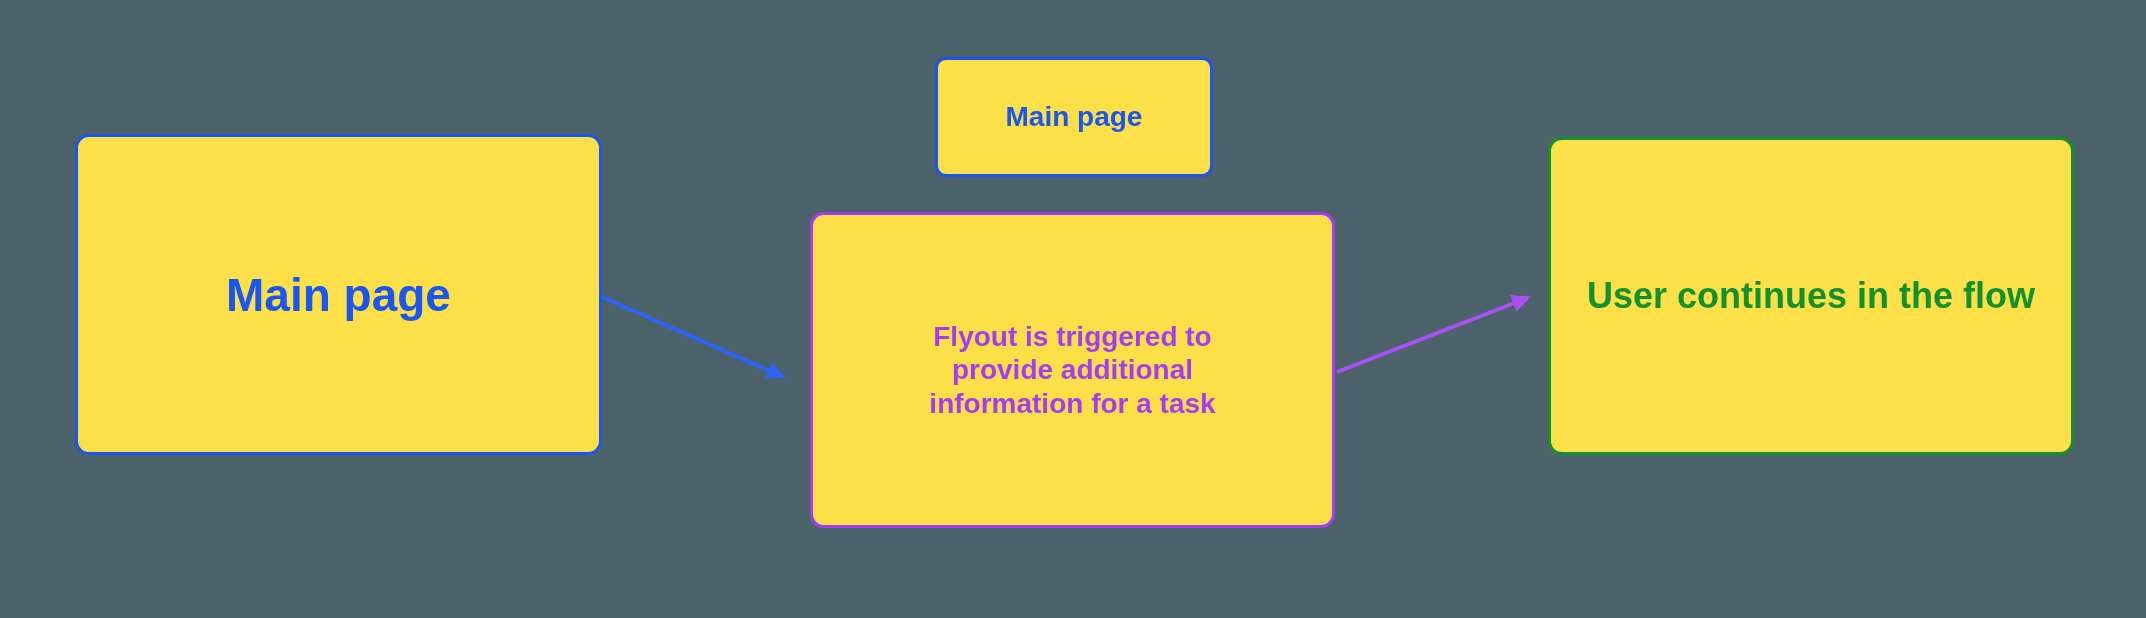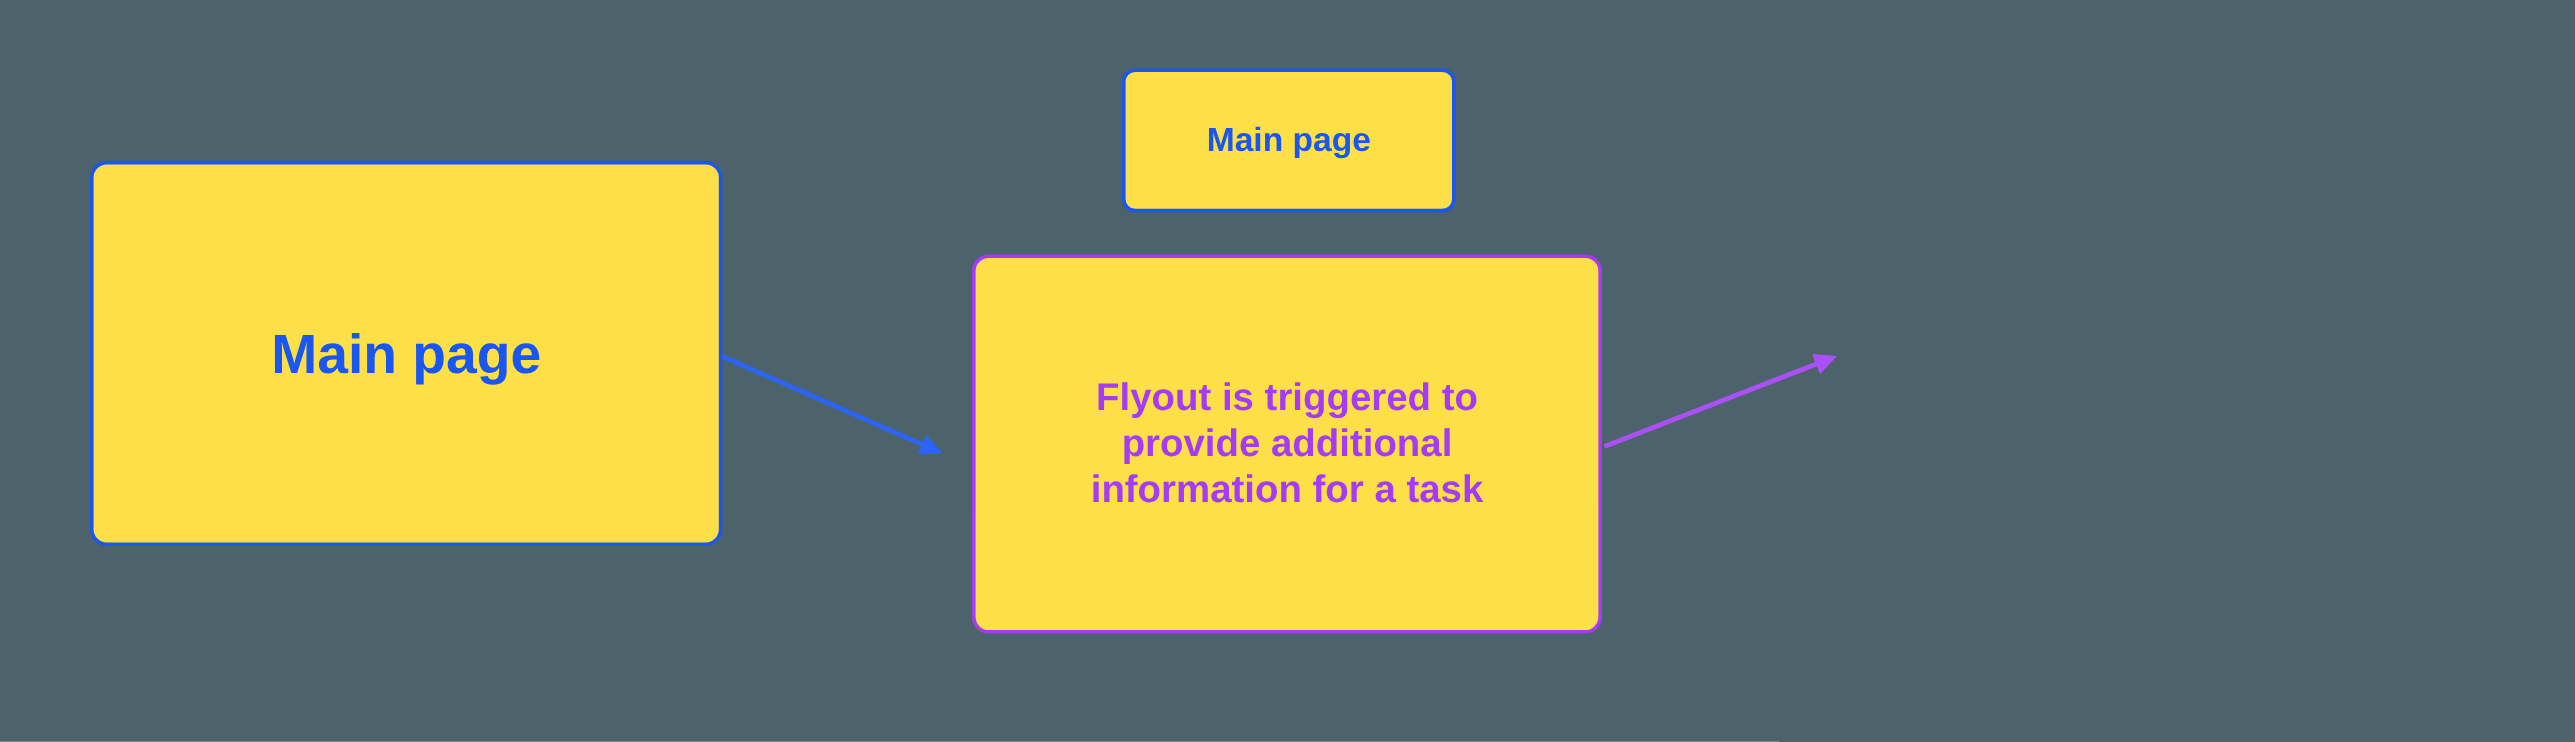--- a/index.html
+++ b/index.html
@@ -58,21 +58,21 @@
   .node-main-page-small .label {
     font-size: 28px;
   }
   .node-flyout {
     left: 810px;
     top: 212px;
     width: 525px;
     height: 316px;
   }
   .node-flyout .label {
-    font-size: 32px;
+    font-size: 28px;
     line-height: 1.18;
   }
   .node-user-continues {
     left: 1548px;
     top: 137px;
     width: 526px;
     height: 318px;
   }
   .node-user-continues .label {
     font-size: 36px;
@@ -104,14 +104,17 @@
   <div class="node node-main-page-small" style="border-color: rgb(26, 86, 240);">
     <span class="label" style="color: rgb(26, 86, 240);">Main page</span>
   </div>
 
   <div class="node node-flyout" style="border-color: rgb(166, 59, 245);">
     <span class="label" style="color: rgb(166, 59, 245);">Flyout is triggered to
 provide additional
 information for a task</span>
   </div>
 
+  <div class="node node-user-continues" style="border-color: rgb(18, 145, 44);">
+    <span class="label" style="color: rgb(18, 145, 44);">User continues in the flow</span>
+  </div>
 
 </div>
 
 </body></html>

